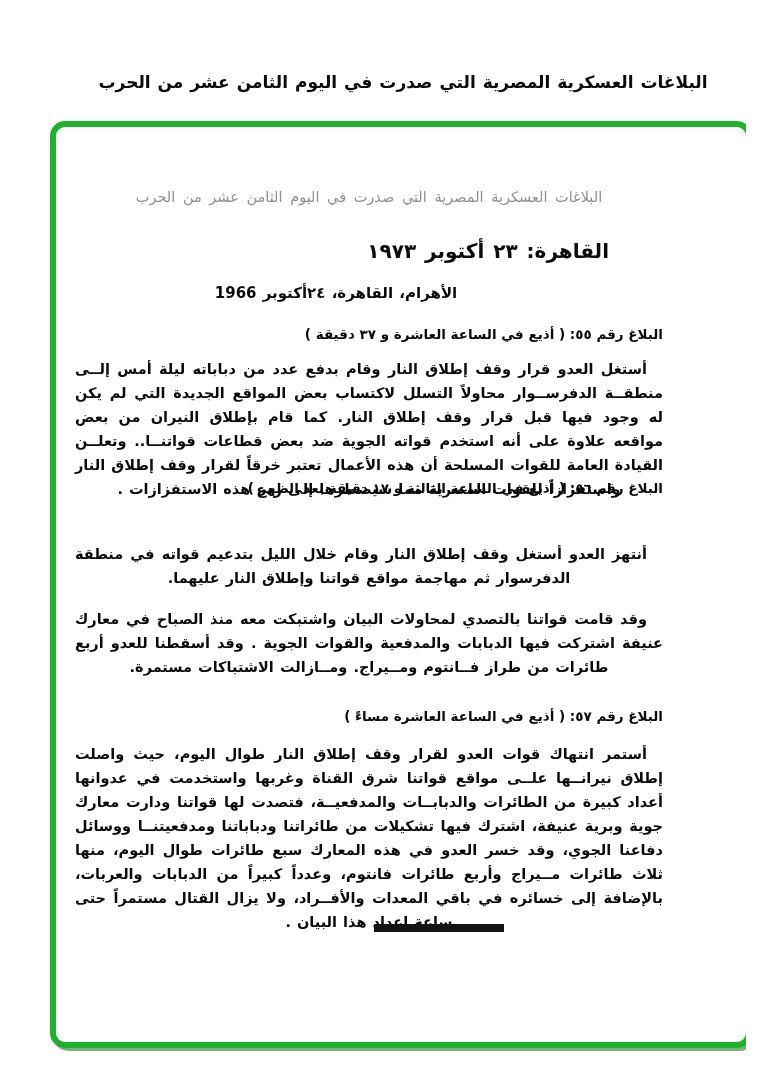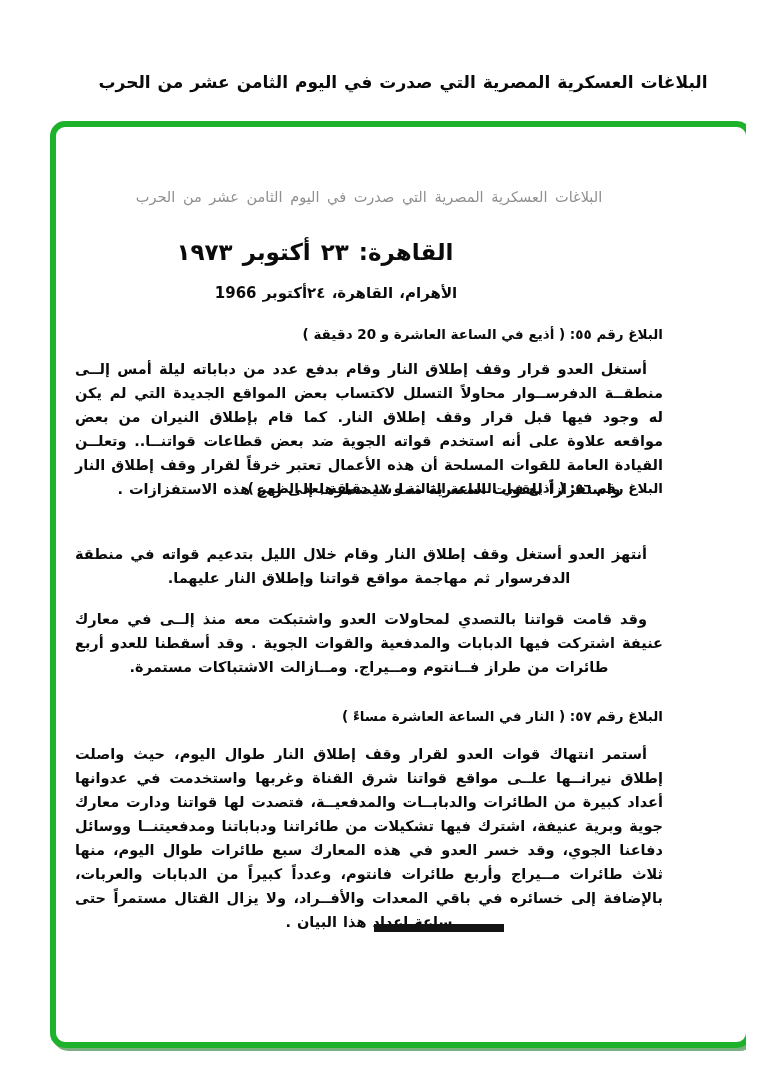--- a/index.html
+++ b/index.html
@@ -33,22 +33,22 @@
   .faded-title {
     position:absolute; top:157px; width:100%;
     text-align:center;
     font-size:14.5px; font-weight:normal;
     color:#8f8f8f;
     filter:blur(0.4px);
     word-spacing:3px;
   }
   .h-cairo {
     position:absolute; top:207px; width:100%;
-    text-align:center; transform:translateX(-54px); 
-    font-size:23px; font-weight:bold; word-spacing:2px;
+    transform:translateX(-54px); 
+    font-size:20px; font-weight:bold; word-spacing:2px;
   }
   .h-ahram {
     position:absolute; top:252px; width:100%;
     text-align:center; transform:translateX(-33px);
     font-size:15px; font-weight:bold; word-spacing:1px;
   }
   .comm-header {
     position:absolute; width:100%;
     text-align:right;
     font-size:13.5px; font-weight:bold;
@@ -85,30 +85,30 @@
   <div class="green-box"></div>
 
   <div class="doc" dir="rtl">
 
     <div class="faded-title">البلاغات العسكرية المصرية التي صدرت في اليوم الثامن عشر من الحرب</div>
 
     <div class="h-cairo">القاهرة: ٢٣ أكتوبر ١٩٧٣</div>
 
     <div class="h-ahram">الأهرام، القاهرة، ٢٤أكتوبر 1966</div>
 
-    <div class="comm-header c55h">البلاغ رقم ٥٥: ( أذيع في الساعة العاشرة و 20 دقيقة )</div>
+    <div class="comm-header c55h">البلاغ رقم ٥٥: ( أذيع في الساعة العاشرة و ٣٧ دقيقة )</div>
 
     <div class="para p1">أستغل العدو قرار وقف إطلاق النار وقام بدفع عدد من دباباته ليلة أمس إلــى منطقــة الدفرســوار محاولاً التسلل لاكتساب بعض المواقع الجديدة التي لم يكن له وجود فيها قبل قرار وقف إطلاق النار. كما قام بإطلاق النيران من بعض مواقعه علاوة على أنه استخدم قواته الجوية ضد بعض قطاعات قواتنــا.. وتعلــن القيادة العامة للقوات المسلحة أن هذه الأعمال تعتبر خرقاً لقرار وقف إطلاق النار واستفزازاً للقوات المصرية مما سيضطرها إلى ردع هذه الاستفزازات .</div>
 
     <div class="comm-header c56h">البلاغ رقم ٥٦: ( أذيع في الساعة الثالثة و ١٧ دقيقة بعد الظهر )</div>
 
     <div class="para p2">أنتهز العدو أستغل وقف إطلاق النار وقام خلال الليل بتدعيم قواته في منطقة الدفرسوار ثم مهاجمة مواقع قواتنا وإطلاق النار عليهما.</div>
 
-    <div class="para p3">وقد قامت قواتنا بالتصدي لمحاولات العدو واشتبكت معه منذ إلــى في معارك عنيفة اشتركت فيها الدبابات والمدفعية والقوات الجوية . وقد أسقطنا للعدو أربع طائرات من طراز فــانتوم ومــيراج. ومــازالت الاشتباكات مستمرة.</div>
+    <div class="para p3">وقد قامت قواتنا بالتصدي لمحاولات البيان واشتبكت معه منذ الصباح في معارك عنيفة اشتركت فيها الدبابات والمدفعية والقوات الجوية . وقد أسقطنا للعدو أربع طائرات من طراز فــانتوم ومــيراج. ومــازالت الاشتباكات مستمرة.</div>
 
-    <div class="comm-header c57h">البلاغ رقم ٥٧: ( النار في الساعة العاشرة مساءً )</div>
+    <div class="comm-header c57h">البلاغ رقم ٥٧: ( أذيع في الساعة العاشرة مساءً )</div>
 
     <div class="para p4">أستمر انتهاك قوات العدو لقرار وقف إطلاق النار طوال اليوم، حيث واصلت إطلاق نيرانــها علــى مواقع قواتنا شرق القناة وغربها واستخدمت في عدوانها أعداد كبيرة من الطائرات والدبابــات والمدفعيــة، فتصدت لها قواتنا ودارت معارك جوية وبرية عنيفة، اشترك فيها تشكيلات من طائراتنا ودباباتنا ومدفعيتنــا ووسائل دفاعنا الجوي، وقد خسر العدو في هذه المعارك سبع طائرات طوال اليوم، منها ثلاث طائرات مــيراج وأربع طائرات فانتوم، وعدداً كبيراً من الدبابات والعربات، بالإضافة إلى خسائره في باقي المعدات والأفــراد، ولا يزال القتال مستمراً حتى ساعة إعداد هذا البيان .</div>
 
     <div class="divider"></div>
 
   </div>
 </div>
 
 </body></html>

